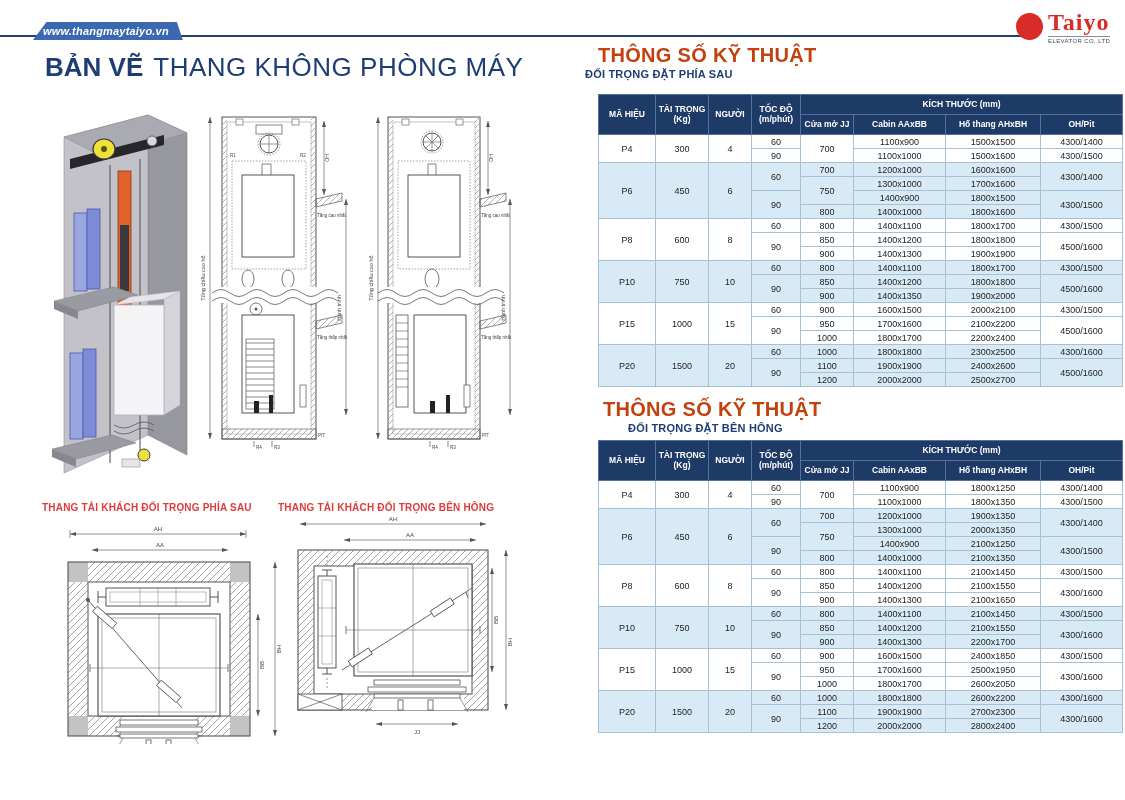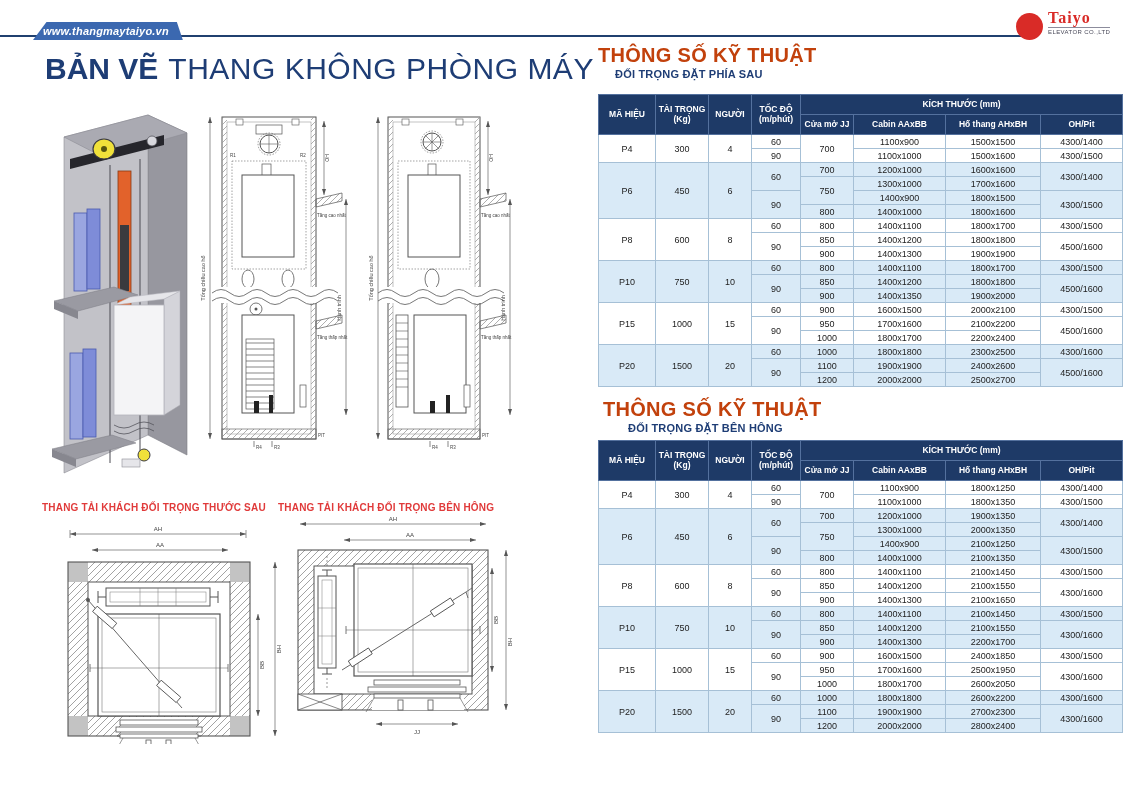--- a/index.html
+++ b/index.html
@@ -11,24 +11,24 @@
   }
   .abs { position:absolute; }
 
   
   .rule { background:#20406f; height:2px; }
   .ribbon {
     background:#3b68b0; color:#fff; font-size:11px; font-weight:bold; font-style:italic;
     padding:3px 14px 3px 10px; clip-path:polygon(9% 0, 96% 0, 100% 100%, 0 100%);
     letter-spacing:0.2px;
   }
-  .page-title { color:#1e3d75; font-size:30px; letter-spacing:0.5px; white-space:nowrap; }
+  .page-title { color:#1e3d75; font-size:26px; letter-spacing:0.5px; white-space:nowrap; }
   .page-title b { font-weight:bold; margin-right:10px; letter-spacing:0; }
   .logo-circle { width:27px; height:27px; border-radius:50%; background:#d92b27; }
-  .logo-word { font-family:"Liberation Serif", serif; font-weight:bold; color:#d92b27; font-size:16px; letter-spacing:1px; }
+  .logo-word { font-family:"Liberation Serif", serif; font-weight:bold; color:#d92b27; font-size:24px; letter-spacing:1px; }
   .logo-sub { font-size:6px; color:#4a4a5a; letter-spacing:0.4px; border-top:1px solid #8c8c9c; padding-top:1px; }
 
   
   .spec-title { color:#c2410c; font-size:20px; font-weight:bold; letter-spacing:0.3px; white-space:nowrap; }
   .spec-sub { color:#1e3d75; font-size:11px; font-weight:bold; letter-spacing:0.2px; white-space:nowrap; }
 
   
   table.spec { border-collapse:collapse; table-layout:fixed; width:524px; font-size:9px; color:#222; }
   table.spec th, table.spec td { border:1px solid #a6c0d6; text-align:center; vertical-align:middle; padding:0 1px; }
   table.spec thead th {
@@ -226,21 +226,21 @@
     <text x="137" y="205" font-size="5.5" transform="rotate(-90 137 205)" text-anchor="middle">Hành trình</text>
     <text x="113" y="114" font-size="4.5">Tầng cao nhất</text>
     <text x="113" y="236" font-size="4.5">Tầng thấp nhất</text>
     <text x="114" y="334" font-size="4.5">PIT</text>
     <line x1="62" y1="338" x2="62" y2="344" stroke="#555" stroke-width="0.7"></line>
     <line x1="80" y1="338" x2="80" y2="344" stroke="#555" stroke-width="0.7"></line>
     <text x="64" y="346" font-size="4.5">R4</text>
     <text x="82" y="346" font-size="4.5">R3</text>
   </svg>
 
-  <div class="abs caption" style="left:42px; top:502px;">THANG TẢI KHÁCH ĐỐI TRỌNG THƯỚC SAU</div>
+  <div class="abs caption" style="left:42px; top:502px;">THANG TẢI KHÁCH ĐỐI TRỌNG PHÍA SAU</div>
   <div class="abs caption" style="left:278px; top:502px;">THANG TẢI KHÁCH ĐỐI TRỌNG BÊN HÔNG</div>
 
   <svg class="abs" style="left:30px; top:522px;" width="252" height="248" viewBox="0 0 252 248">
     <defs>
       <pattern id="hd" patternUnits="userSpaceOnUse" width="7" height="7">
         <path d="M0,7 L7,0" stroke="#999" stroke-width="0.9"></path>
       </pattern>
     </defs>
     <line x1="40" y1="12" x2="216" y2="12" stroke="#666" stroke-width="0.7"></line>
     <polygon points="40,12 46,10 46,14" fill="#555"></polygon>
@@ -358,21 +358,21 @@
     <polygon points="212,56 210,62 214,62" fill="#555"></polygon>
       <polygon points="212,160 210,154 214,154" fill="#555"></polygon>
     <text x="218" y="108" font-size="6" transform="rotate(-90 218 108)" text-anchor="middle">BB</text>
     <line x1="226" y1="38" x2="226" y2="198" stroke="#666" stroke-width="0.7"></line>
     <polygon points="226,38 224,44 228,44" fill="#555"></polygon>
       <polygon points="226,198 224,192 228,192" fill="#555"></polygon>
     <text x="232" y="130" font-size="6" transform="rotate(-90 232 130)" text-anchor="middle">BH</text>
   </svg>
 
   <div class="abs spec-title" style="left:598px; top:44px;">THÔNG SỐ KỸ THUẬT</div>
-  <div class="abs spec-sub" style="left:599px; top:68px;padding-left:16px;">ĐỐI TRỌNG ĐẶT PHÍA SAU</div>
+  <div class="abs spec-sub" style="left:569px; top:68px;padding-left:16px;">ĐỐI TRỌNG ĐẶT PHÍA SAU</div>
 
   <table class="spec abs" style="left:598px; top:94px;">
     <colgroup>
       <col style="width:57px">
         <col style="width:53px">
         <col style="width:43px">
         <col style="width:49px">
       <col style="width:53px">
         <col style="width:92px">
         <col style="width:95px">

